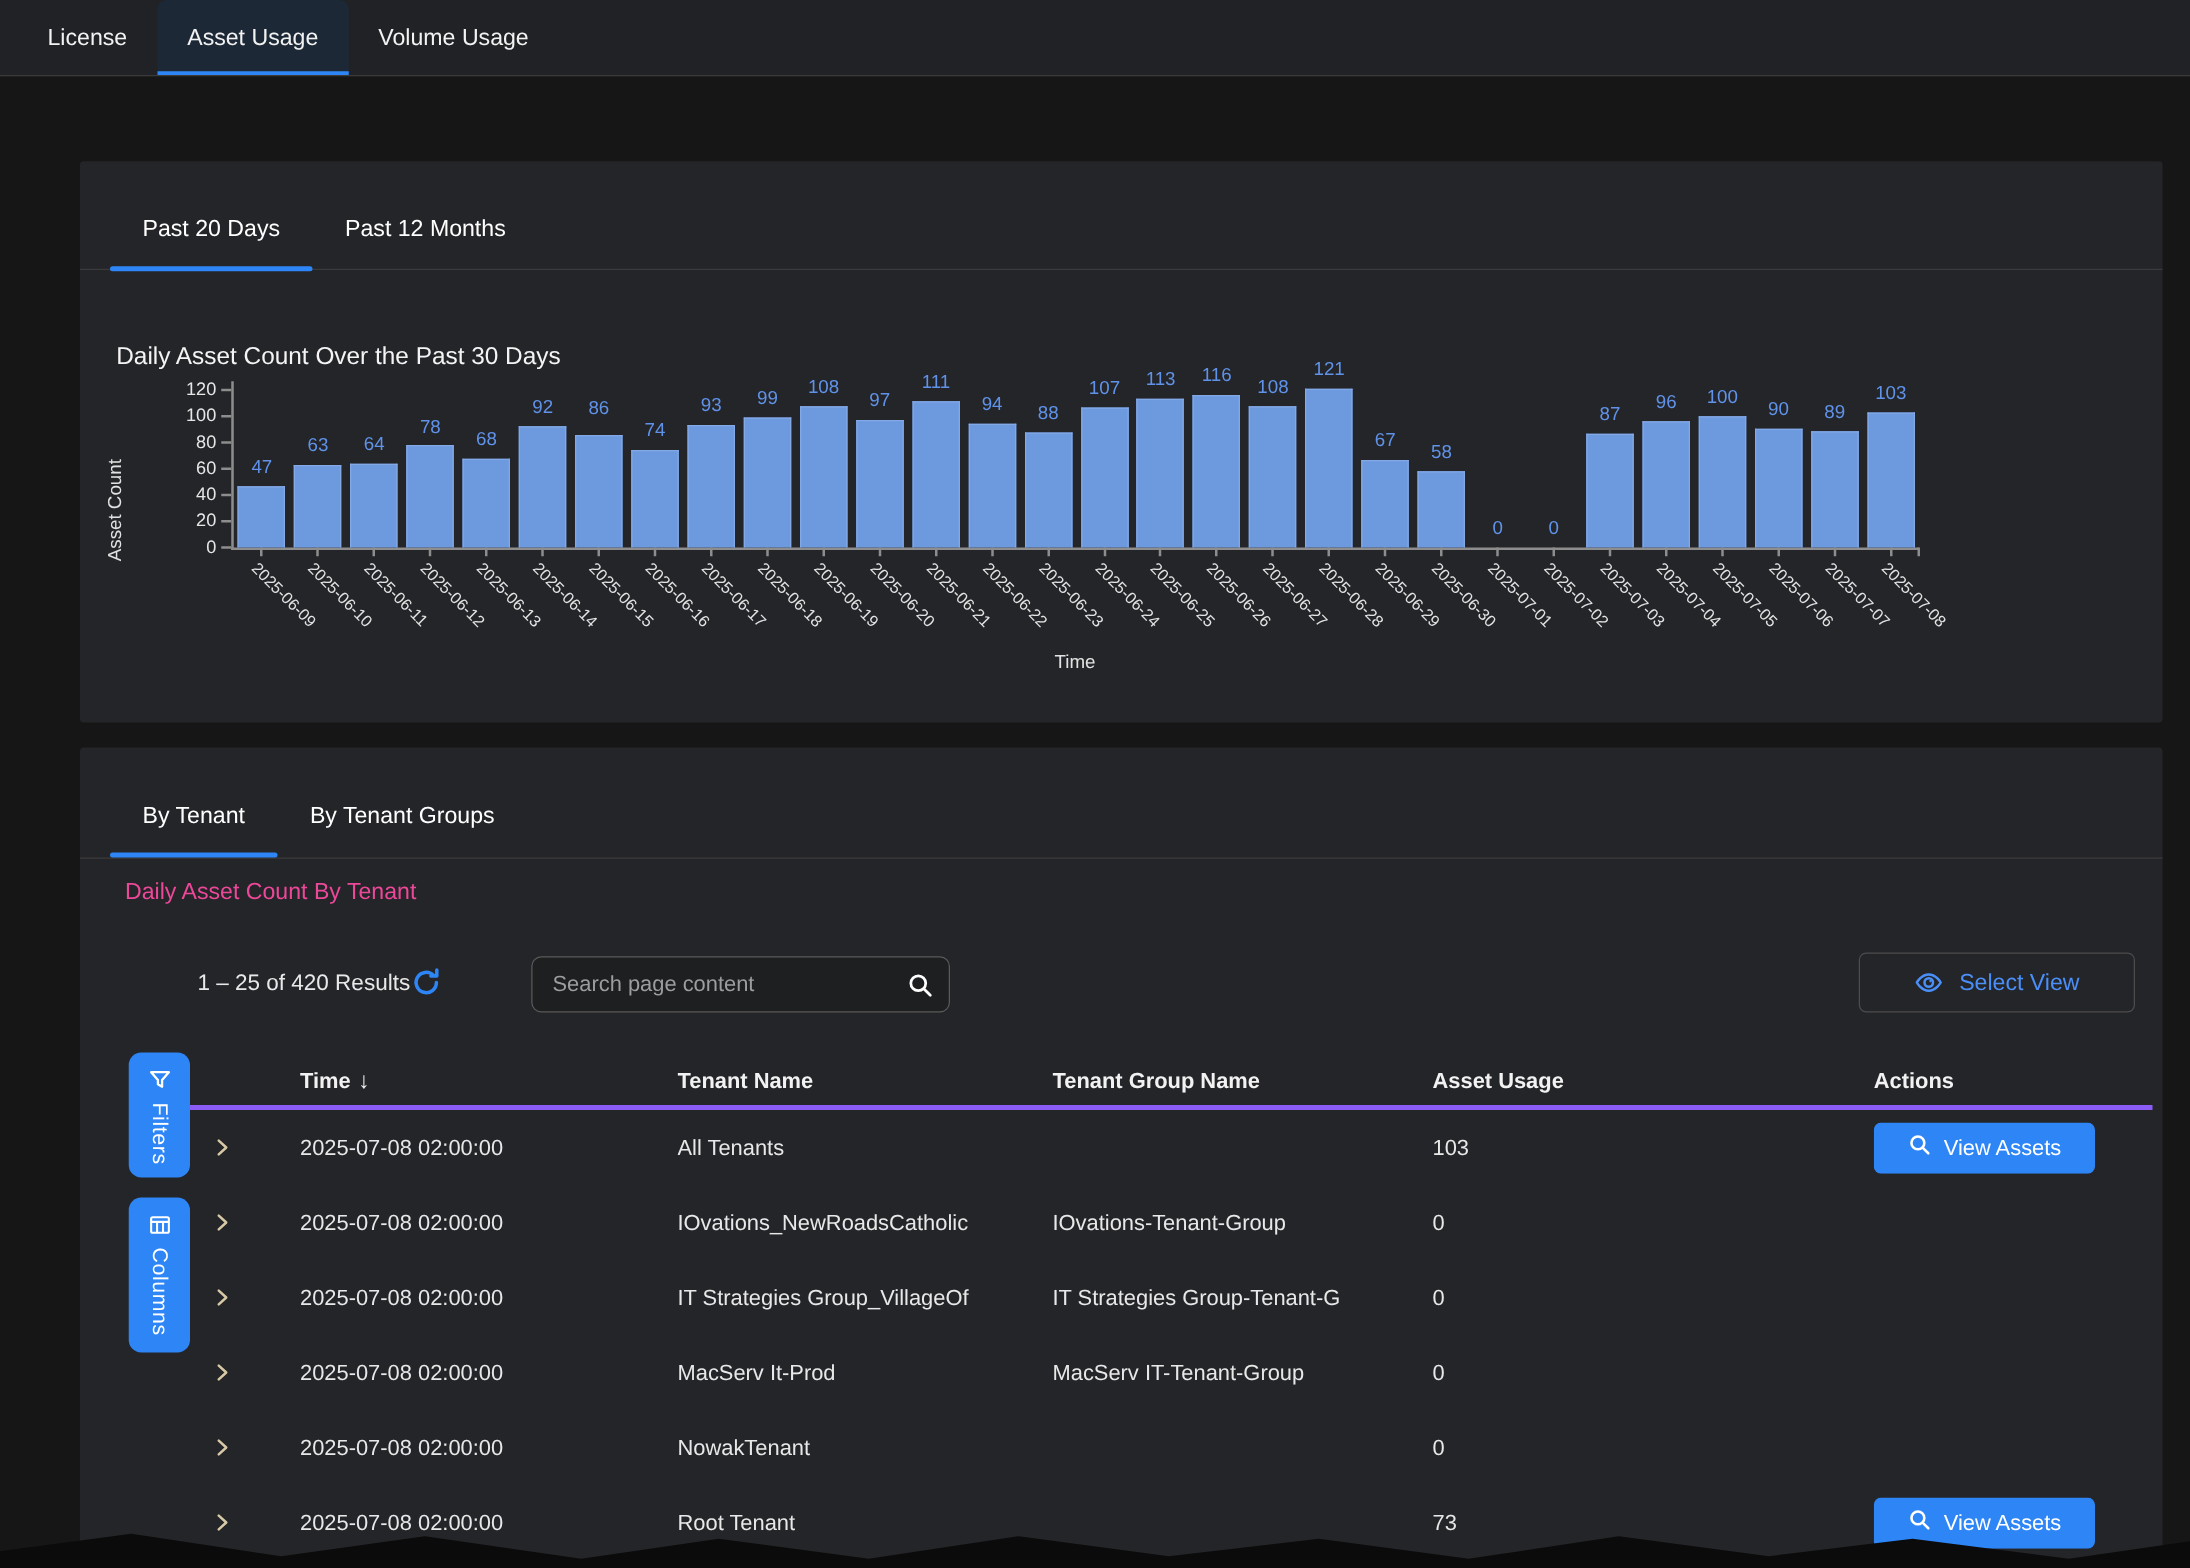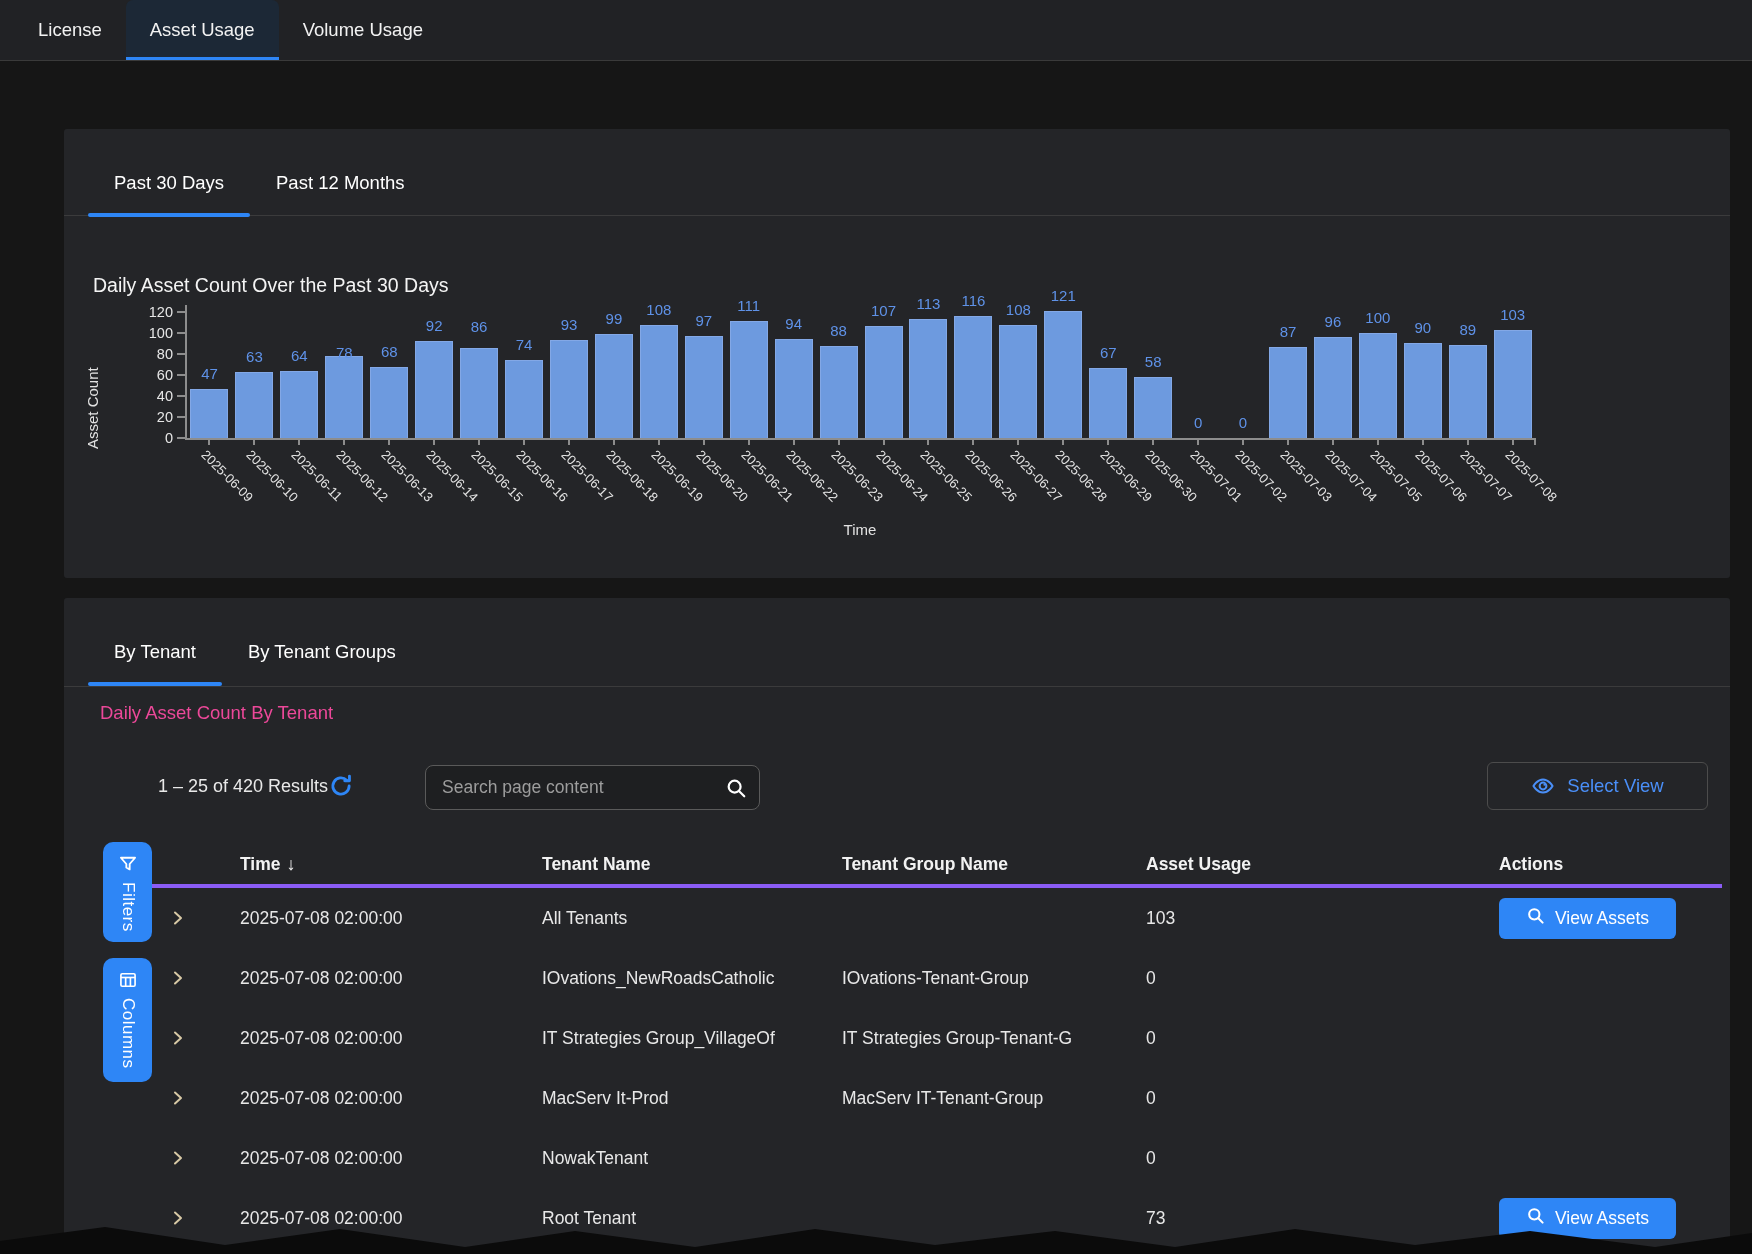--- a/index.html
+++ b/index.html
@@ -92,21 +92,21 @@
 
 <div class="topbar">
   <div class="tab">License</div>
   <div class="tab active">Asset Usage</div>
   <div class="tab">Volume Usage</div>
 </div>
 
 <div class="card chart-card">
   <div class="tab-divider"></div>
   <div class="card-tabs">
-    <div class="ctab active">Past 30 Days</div>
+    <div class="ctab active">Past 20 Days</div>
     <div class="ctab">Past 12 Months</div>
   </div>
   <div class="chart-title">Daily Asset Count Over the Past 30 Days</div>
 
   <div class="ylab">Asset Count</div>
   <div class="plot" id="plot">
       <div class="ytick-lab" style="bottom: 0px;">0</div>
       <div class="ytick-dash" style="bottom: 0px;"></div>
       <div class="ytick-lab" style="bottom: 21px;">20</div>
       <div class="ytick-dash" style="bottom: 21px;"></div>
@@ -133,21 +133,21 @@
         <span class="xtick-lab" style="left: 50%;">2025-06-10</span>
       </div>
       <div class="bar-slot">
         <div class="bar" style="height: 67px;"></div>
         <span class="bar-value" style="bottom: 74px;">64</span>
         <div class="xtick-dash" style="left: 50%;"></div>
         <span class="xtick-lab" style="left: 50%;">2025-06-11</span>
       </div>
       <div class="bar-slot">
         <div class="bar" style="height: 82px;"></div>
-        <span class="bar-value" style="bottom: 77px;">78</span>
+        <span class="bar-value" style="bottom: 88px;">78</span>
         <div class="xtick-dash" style="left: 50%;"></div>
         <span class="xtick-lab" style="left: 50%;">2025-06-12</span>
       </div>
       <div class="bar-slot">
         <div class="bar" style="height: 71px;"></div>
         <span class="bar-value" style="bottom: 78px;">68</span>
         <div class="xtick-dash" style="left: 50%;"></div>
         <span class="xtick-lab" style="left: 50%;">2025-06-13</span>
       </div>
       <div class="bar-slot">

